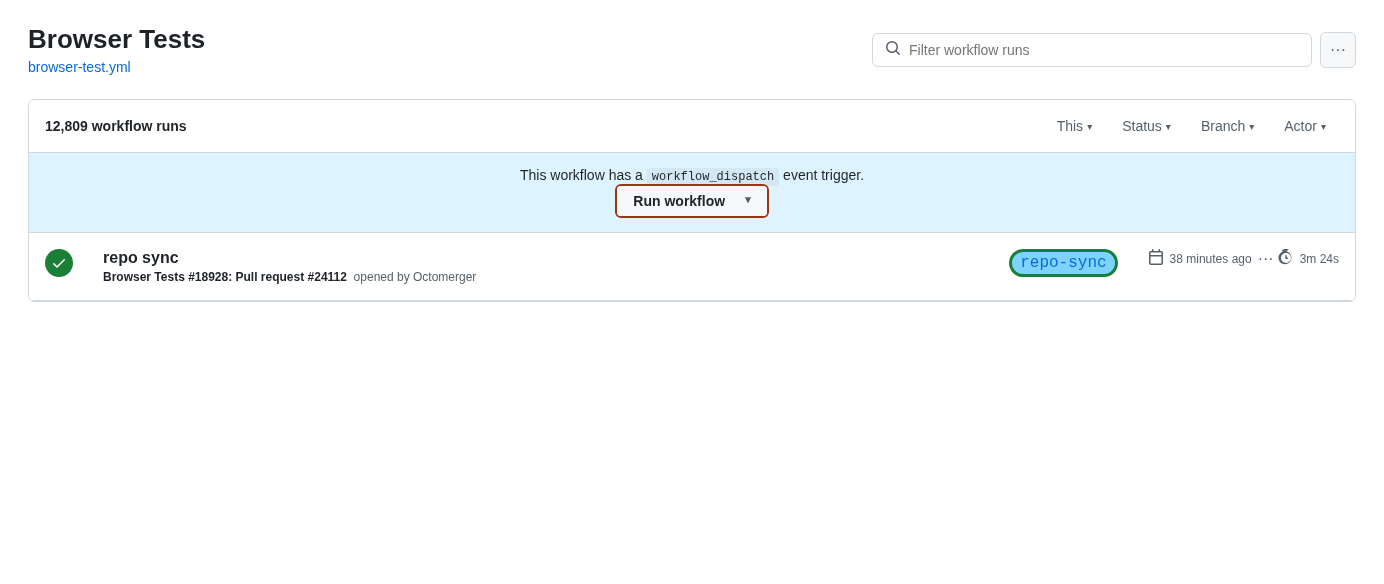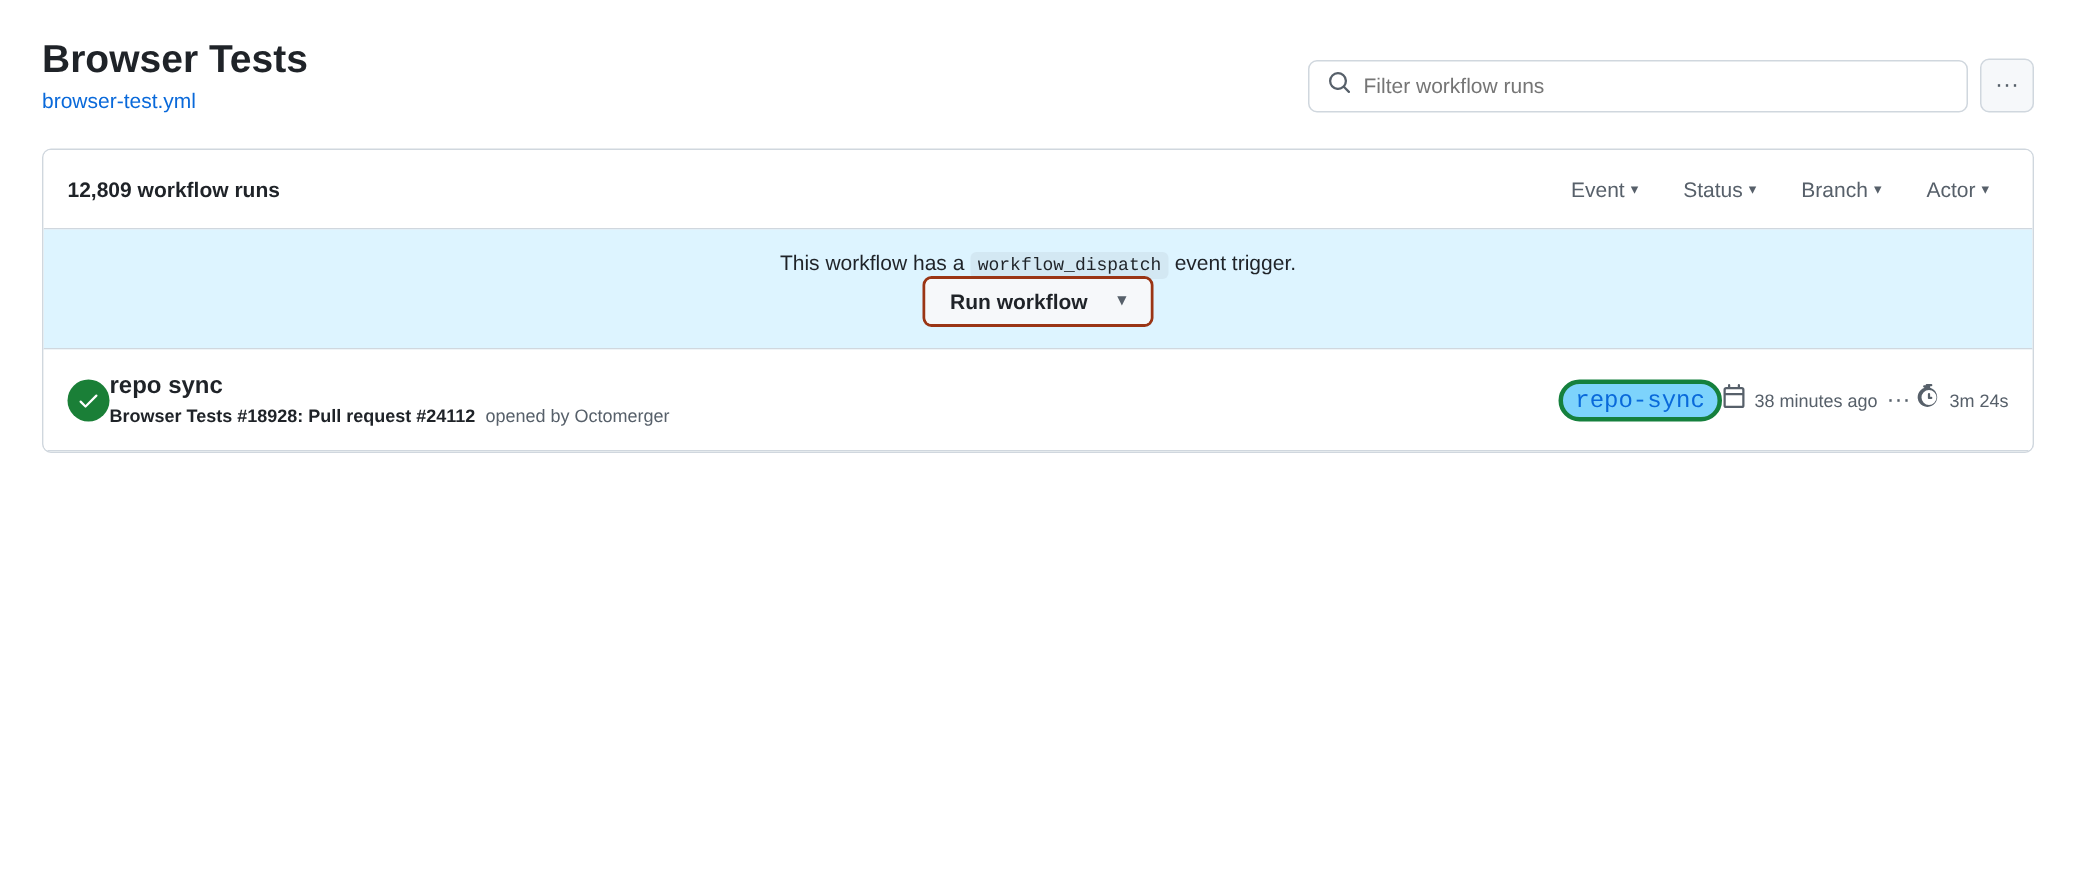--- a/index.html
+++ b/index.html
@@ -5,21 +5,21 @@
     * { box-sizing: border-box; margin: 0; padding: 0; }
     body {
       font-family: -apple-system, BlinkMacSystemFont, "Segoe UI", Helvetica, Arial, sans-serif;
       background: #fff;
       color: #1f2328;
       font-size: 14px;
       padding: 24px 28px;
     }
     .header {
       display: flex;
-      align-items: flex-end;
+      align-items: center;
       justify-content: space-between;
       margin-bottom: 24px;
       gap: 20px;
     }
     .header-left {}
     .page-title {
       font-size: 26px;
       font-weight: 600;
       color: #1f2328;
       line-height: 1.2;
@@ -149,25 +149,25 @@
       font-weight: 600;
       color: #1f2328;
       border-radius: 4px;
     }
     .run-workflow-chevron {
       font-size: 11px;
       color: #57606a;
     }
     .workflow-run-item {
       display: flex;
-      align-items: center;
+      align-items: flex-start;
       padding: 16px;
       border-bottom: 1px solid #d0d7de;
       background: #fff;
-      gap: 0;
+      gap: 30px;
     }
     .status-icon {
       width: 28px;
       height: 28px;
       border-radius: 50%;
       background: #1a7f37;
       display: flex;
       align-items: center;
       justify-content: center;
       flex-shrink: 0;
@@ -248,21 +248,21 @@
     </div>
     <button class="more-button">···</button>
   </div>
 </div>
 
 <div class="main-panel">
   <div class="runs-header">
     <span class="runs-count">12,809 workflow runs</span>
     <div class="filters">
       <button class="filter-btn">
-        <span>Event</span>
+        <span>This</span>
         <span class="dropdown-arrow">▾</span>
       </button>
       <button class="filter-btn">
         <span>Status</span>
         <span class="dropdown-arrow">▾</span>
       </button>
       <button class="filter-btn">
         <span>Branch</span>
         <span class="dropdown-arrow">▾</span>
       </button>

